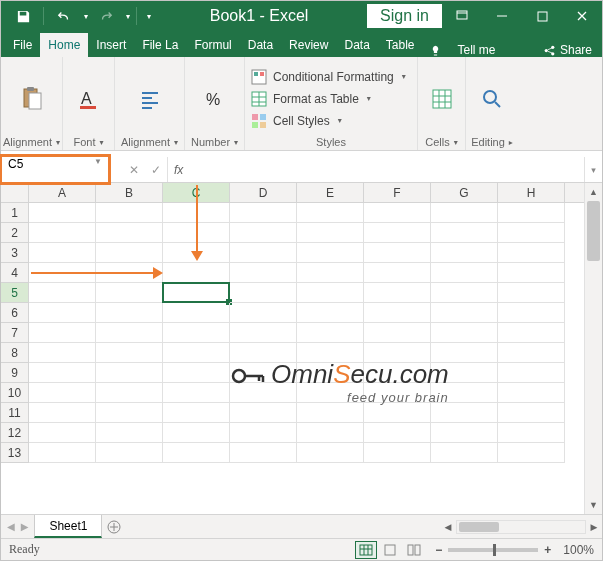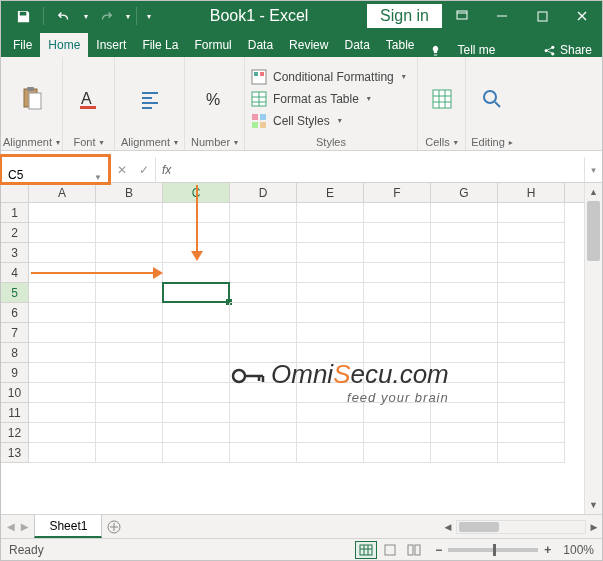--- a/index.html
+++ b/index.html
@@ -30,21 +30,21 @@
 .group-label { font-size: 11px; color: #666; display: flex; align-items: center; gap: 2px; white-space: nowrap; }
 .big-btn { display: flex; flex-direction: column; align-items: center; padding: 2px 4px; cursor: pointer; gap: 2px; }
 .big-btn-icon { width: 26px; height: 26px; display: flex; align-items: center; justify-content: center; }
 .styles-group .group-content { align-items: flex-start; width: 160px; }
 .style-row { display: flex; align-items: center; gap: 6px; font-size: 12px; color: #444; padding: 2px 0; cursor: pointer; white-space: nowrap; }
 .style-icon { width: 16px; height: 16px; display: flex; align-items: center; justify-content: center; }
 .drop-arrow { font-size: 8px; color: #666; margin-left: 2px; }
 
 
 .formula-bar { height: 26px; border-bottom: 1px solid #d4d4d4; display: flex; align-items: stretch; background: #fff; margin-top: 6px; }
-.namebox-wrap { border: 3px solid #ed7d31; width: 112px; display: flex; align-items: flex-end; padding: 0 6px; margin: -3px 0 -3px -2px; position: relative; z-index: 5; background: #fff; }
+.namebox-wrap { border: 3px solid #ed7d31; width: 112px; display: flex; align-items: flex-start; padding: 0 6px; margin: -3px 12px -3px -2px; position: relative; z-index: 5; background: #fff; }
 .namebox-wrap input { border: none; outline: none; width: 70px; font-size: 12px; }
 .namebox-wrap .nb-drop { color: #888; font-size: 8px; margin-left: auto; cursor: pointer; }
 .fb-btns { display: flex; align-items: center; border-right: 1px solid #e1e1e1; }
 .fb-btn { width: 22px; display: flex; align-items: center; justify-content: center; color: #999; font-size: 12px; cursor: pointer; }
 .fx-label { font-style: italic; font-size: 12px; color: #666; padding: 0 6px; display: flex; align-items: center; }
 .fb-input { flex: 1; border: none; outline: none; font-size: 12px; padding: 0 4px; }
 .fb-expand { width: 18px; display: flex; align-items: center; justify-content: center; color: #888; font-size: 9px; cursor: pointer; border-left: 1px solid #e1e1e1; }
 
 
 .grid-area { flex: 1; display: flex; overflow: hidden; position: relative; }
@@ -81,21 +81,21 @@
 .st-nav { display: flex; align-items: center; padding: 0 6px; gap: 6px; color: #aaa; }
 .st-nav span { cursor: pointer; font-size: 10px; }
 .sheet-tab { background: #fff; border: 1px solid #ccc; border-bottom: 2px solid #217346; border-top: none; padding: 2px 14px; display: flex; align-items: center; cursor: pointer; margin-top: 0px; }
 .add-sheet { width: 24px; display: flex; align-items: center; justify-content: center; cursor: pointer; color: #666; }
 .h-scroll { flex: 1; display: flex; align-items: center; justify-content: flex-end; }
 .h-track { width: 130px; height: 14px; background: #f3f2f1; border: 1px solid #e1e1e1; display: flex; align-items: center; }
 .h-thumb { width: 40px; height: 10px; background: #c7c7c7; margin-left: 2px; border-radius: 2px; }
 
 
 .status-bar { height: 22px; border-top: 1px solid #d4d4d4; background: #f3f2f1; display: flex; align-items: center; font-size: 12px; color: #555; padding: 0 8px; }
-.status-label { flex: 1; }
+.status-label { flex: 1; font-family: Liberation Serif, serif; }
 .view-btns { display: flex; gap: 2px; margin-right: 10px; }
 .view-btn { width: 22px; height: 18px; border: 1px solid transparent; display: flex; align-items: center; justify-content: center; cursor: pointer; }
 .view-btn.active { border-color: #217346; background: #e6f0ea; }
 .zoom-ctl { display: flex; align-items: center; gap: 6px; }
 .zoom-slider { width: 90px; height: 4px; background: #c7c7c7; position: relative; }
 .zoom-slider .knob { position: absolute; left: 50%; top: -4px; width: 3px; height: 12px; background: #666; }
 .zoom-btn { cursor: pointer; font-weight: bold; color: #555; }
 
 svg { display: block; }
 </style>

